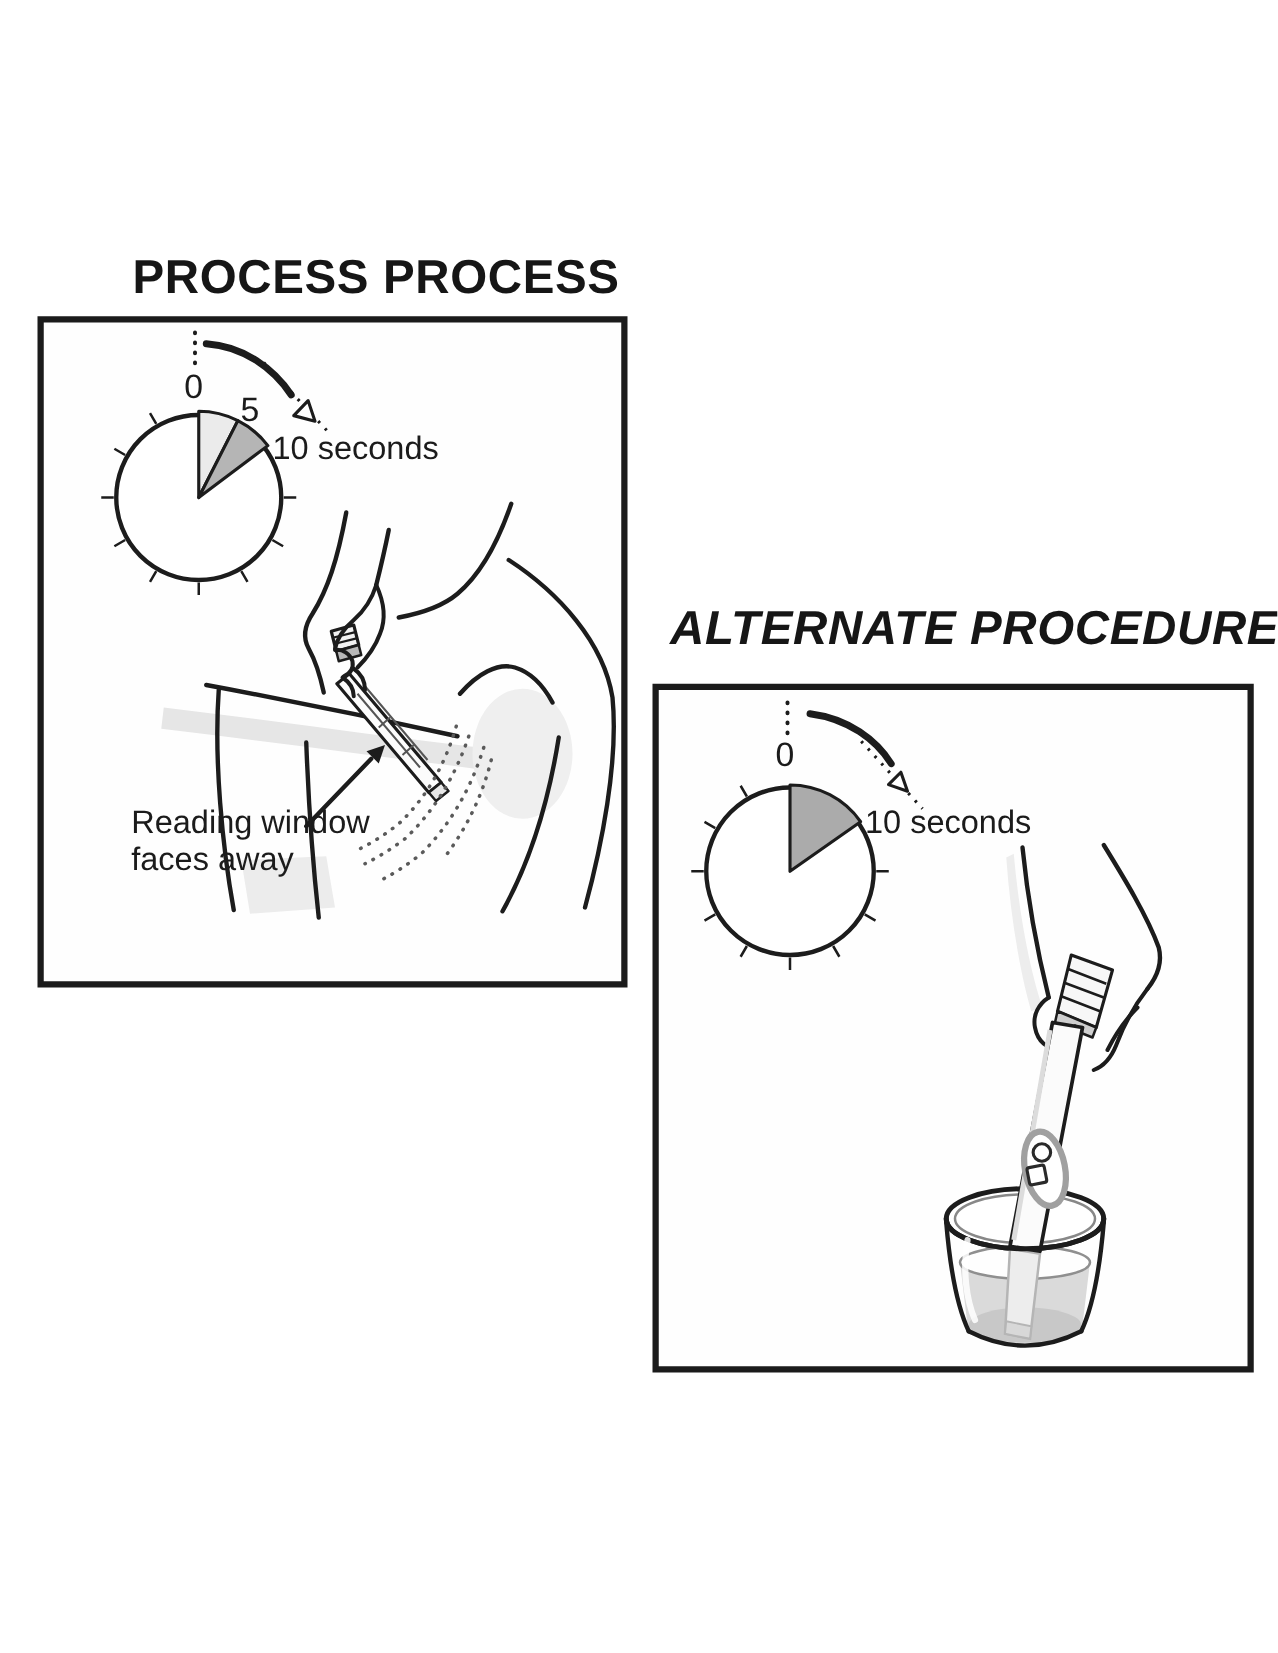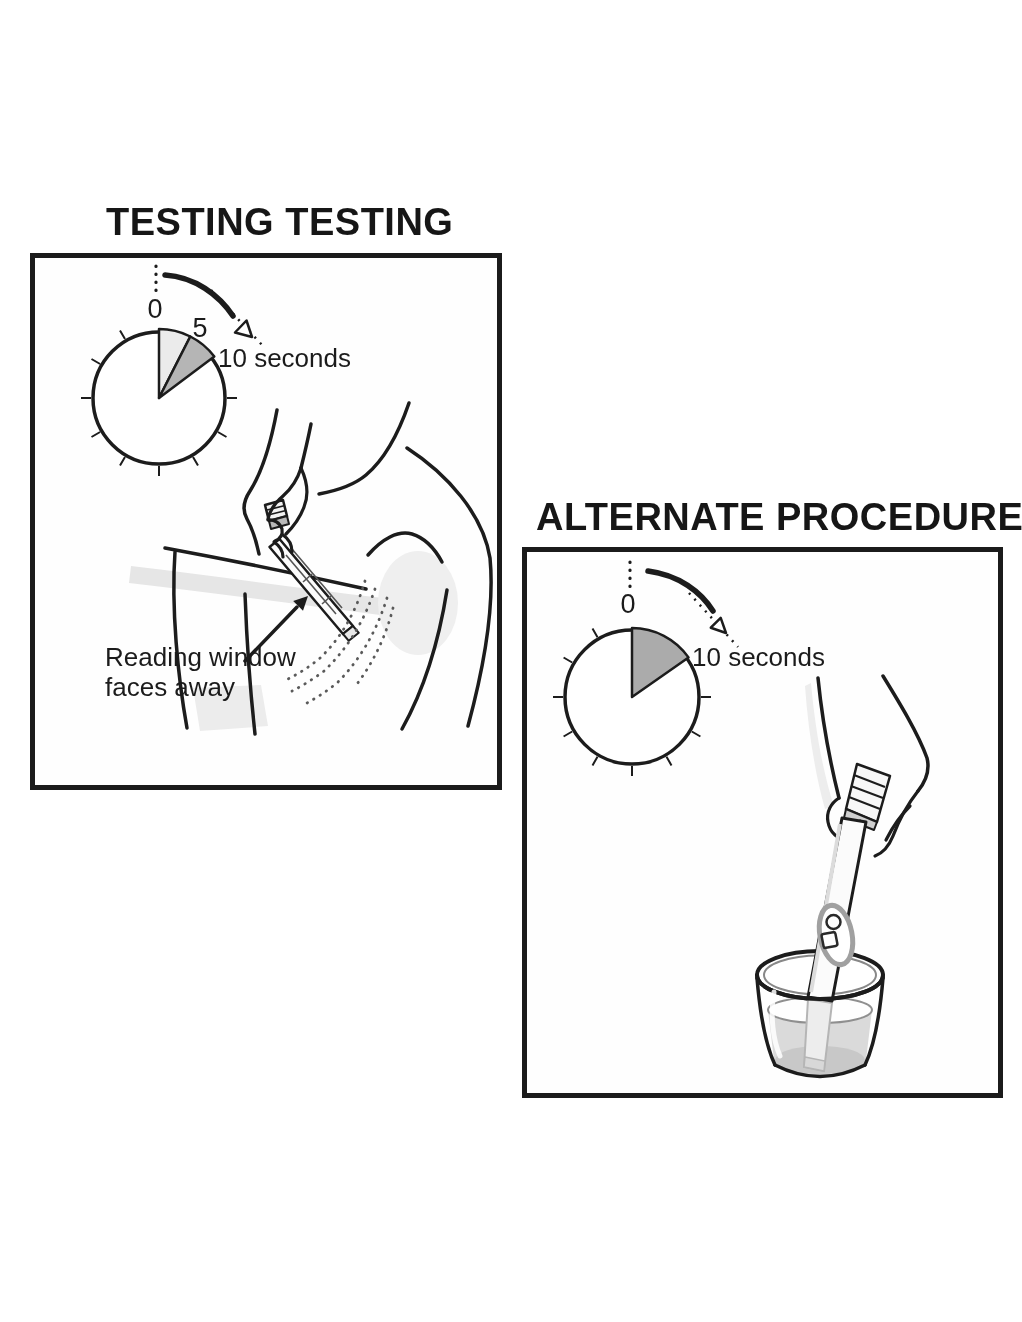--- a/index.html
+++ b/index.html
@@ -5,35 +5,35 @@
   html,body{margin:0;padding:0;background:#ffffff;}
   .canvas{
     position:relative;width:1022px;height:1322px;background:#ffffff;
     font-family:"Liberation Sans",sans-serif;overflow:hidden;
   }
   .panel-title{
     position:absolute;color:#161616;font-weight:700;font-size:38px;
     letter-spacing:.5px;white-space:nowrap;
   }
   .t1{left:106px;top:201px;}
-  .t2{left:536px;top:496px;}
+  .t2{left:536px;top:482px;font-style:italic;}
   .panel{
     position:absolute;border:5px solid #1b1b1b;background:#fefefe;box-sizing:border-box;
   }
   .p1{left:30px;top:253px;width:472px;height:537px;}
   .p2{left:522px;top:547px;width:481px;height:551px;}
   svg{display:block;}
   text{font-family:"Liberation Sans",sans-serif;fill:#1b1b1b;}
 </style>
 </head>
 <body>
 
 <div class="canvas">
 
-  <div class="panel-title t1">TESTING TESTING</div>
+  <div class="panel-title t1">PROCESS PROCESS</div>
 
   <div class="panel p1">
     <svg width="462" height="527" viewBox="0 0 462 527">
 
       <g fill="#e6e6e6" stroke="none">
         <path d="M96,308 C180,318 262,330 348,340 L345,357 C260,346 178,335 94,325 Z"></path>
         <ellipse cx="383" cy="345" rx="40" ry="52" fill="#efefef"></ellipse>
         <path d="M158,430 L226,427 L233,468 L165,473 Z" fill="#ececec"></path>
       </g>
 

